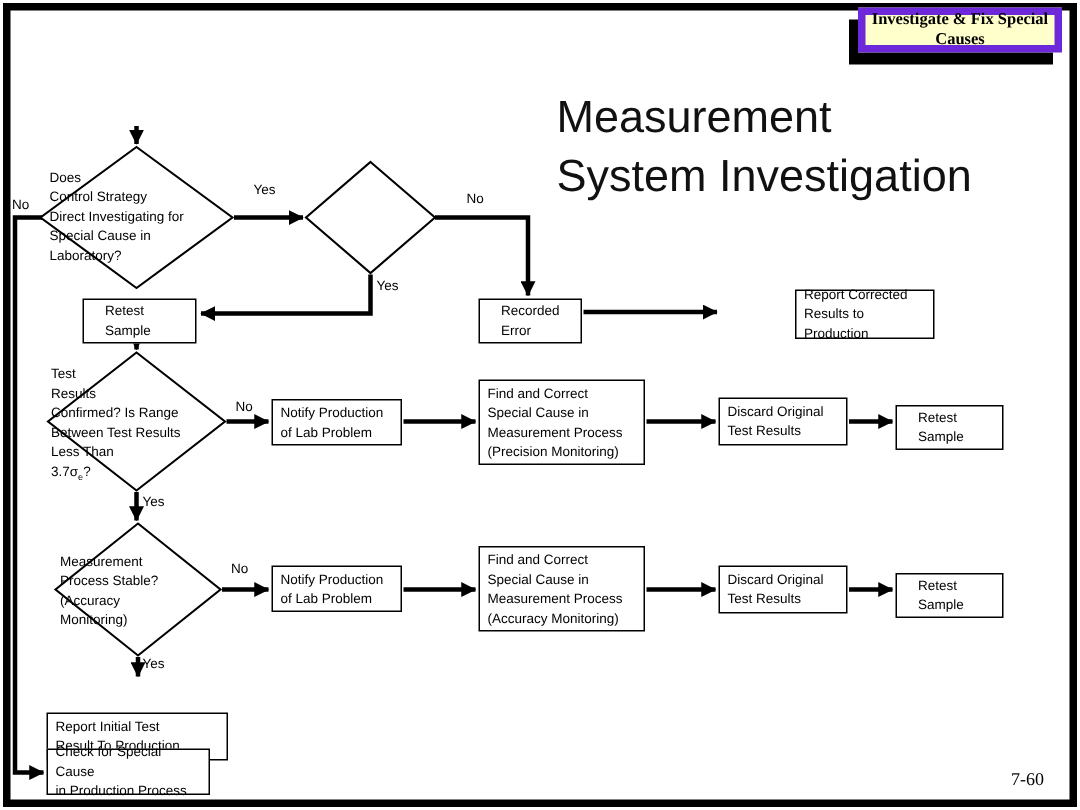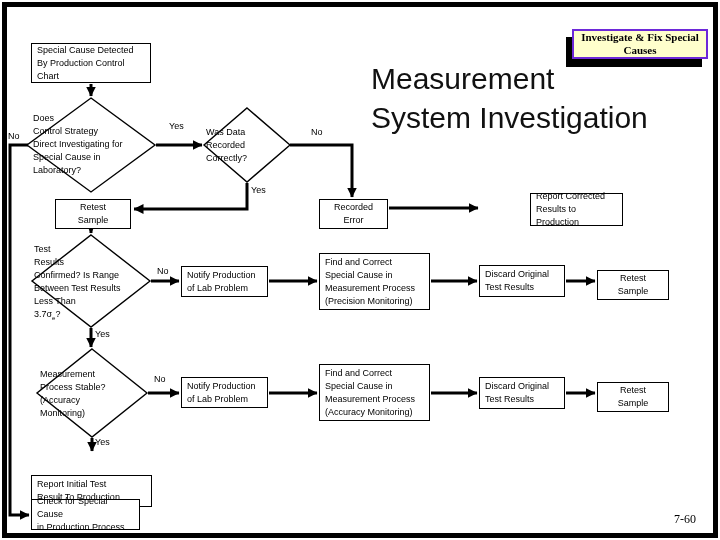--- a/index.html
+++ b/index.html
@@ -12,37 +12,37 @@
     border:5px solid #000;
   }
   #wires { position:absolute; left:0; top:0; width:720px; height:540px; }
 
   .node-box {
     position:absolute; background:#fff; border:1.4px solid #000;
     display:flex; align-items:center; box-sizing:border-box;
     font-size:9px; line-height:13px; white-space:pre-line;
   }
   .ta-left  { justify-content:flex-start; text-align:left; padding:2px 3px 2px 5px; }
-  .ta-center{ justify-content:center; text-align:center; padding:14px; }
+  .ta-center{ justify-content:center; text-align:left; padding:14px; }
 
   .diamond-text {
     position:absolute; text-align:left; font-size:9px; line-height:13px;
     white-space:pre-line;
   }
   .diamond-text sub { font-size:6px; line-height:0; }
 
   .lbl { position:absolute; font-size:9px; line-height:10px; }
 
   #badge {
     position:absolute; left:572px; top:5px; width:136px; height:30px;
-    background:#FFFFCC; border:2px solid #6d28d9; box-sizing:border-box;
+    background:#FFFFCC; border:5px solid #6d28d9; box-sizing:border-box;
     box-shadow:-6px 8px 0 #000;
     display:flex; align-items:center; justify-content:center; text-align:center;
     font-family:"Liberation Serif", serif; font-weight:bold;
-    font-size:11px; line-height:13px; white-space:pre-line;margin-top:24px;
+    font-size:11px; line-height:13px; white-space:pre-line;
   }
   #title {
     position:absolute; left:371px; top:59px;
     font-size:30px; line-height:39px; color:#111; white-space:pre-line;
   }
   #pageno {
     position:absolute; left:674px; top:512px;
     font-family:"Liberation Serif", serif; font-size:12px;
   }
 </style>
@@ -82,23 +82,20 @@
     <polygon points="247,108 290,145 247,182 204,145" fill="#fff" stroke="#000" stroke-width="1.4"></polygon>
     <polygon points="91,235 150,281 91,327 32,281" fill="#fff" stroke="#000" stroke-width="1.4"></polygon>
     <polygon points="92,349 147,393 92,437 37,393" fill="#fff" stroke="#000" stroke-width="1.4"></polygon>
   </svg>
 
   <div id="badge">Investigate &amp; Fix Special
 Causes</div>
   <div id="title">Measurement
 System Investigation</div>
 
-  <div class="node-box ta-left" style="left:31px;  top:43px;  width:120px; height:40px;">Special Cause Detected
-By Production Control
-Chart</div>
   <div class="node-box ta-center" style="left:55px;  top:199px; width:76px;  height:20px;">Retest Sample</div>
   <div class="node-box ta-center" style="left:319px; top:199px; width:69px;  height:19px;">Recorded Error</div>
   <div class="node-box ta-left" style="left:496px; top:193px; width:93px; height:33px;margin-left:34px;">Report Corrected
 Results to Production</div>
   <div class="node-box ta-left" style="left:181px; top:266px; width:87px;  height:31px;">Notify Production
 of Lab Problem</div>
   <div class="node-box ta-left" style="left:319px; top:253px; width:111px; height:57px;">Find and Correct
 Special Cause in
 Measurement Process
 (Precision Monitoring)</div>
@@ -117,23 +114,20 @@
   <div class="node-box ta-left" style="left:31px;  top:475px; width:121px; height:32px;">Report Initial Test
 Result To Production</div>
   <div class="node-box ta-left" style="left:31px;  top:499px; width:109px; height:31px;">Check for Special Cause
 in Production Process</div>
 
   <div class="diamond-text" style="left:33px;  top:112px; width:116px;">Does
 Control Strategy
 Direct Investigating for
 Special Cause in
 Laboratory?</div>
-  <div class="diamond-text" style="left:206px; top:126px; width:82px;">Was Data
-Recorded
-Correctly?</div>
   <div class="diamond-text" style="left:34px;  top:243px; width:114px;"><span>Test
 Results
 Confirmed? Is Range
 Between Test Results
 Less Than
 3.7σ</span><sub>e</sub><span>?</span></div>
   <div class="diamond-text" style="left:40px;  top:368px; width:104px;">Measurement
 Process Stable?
 (Accuracy
 Monitoring)</div>

